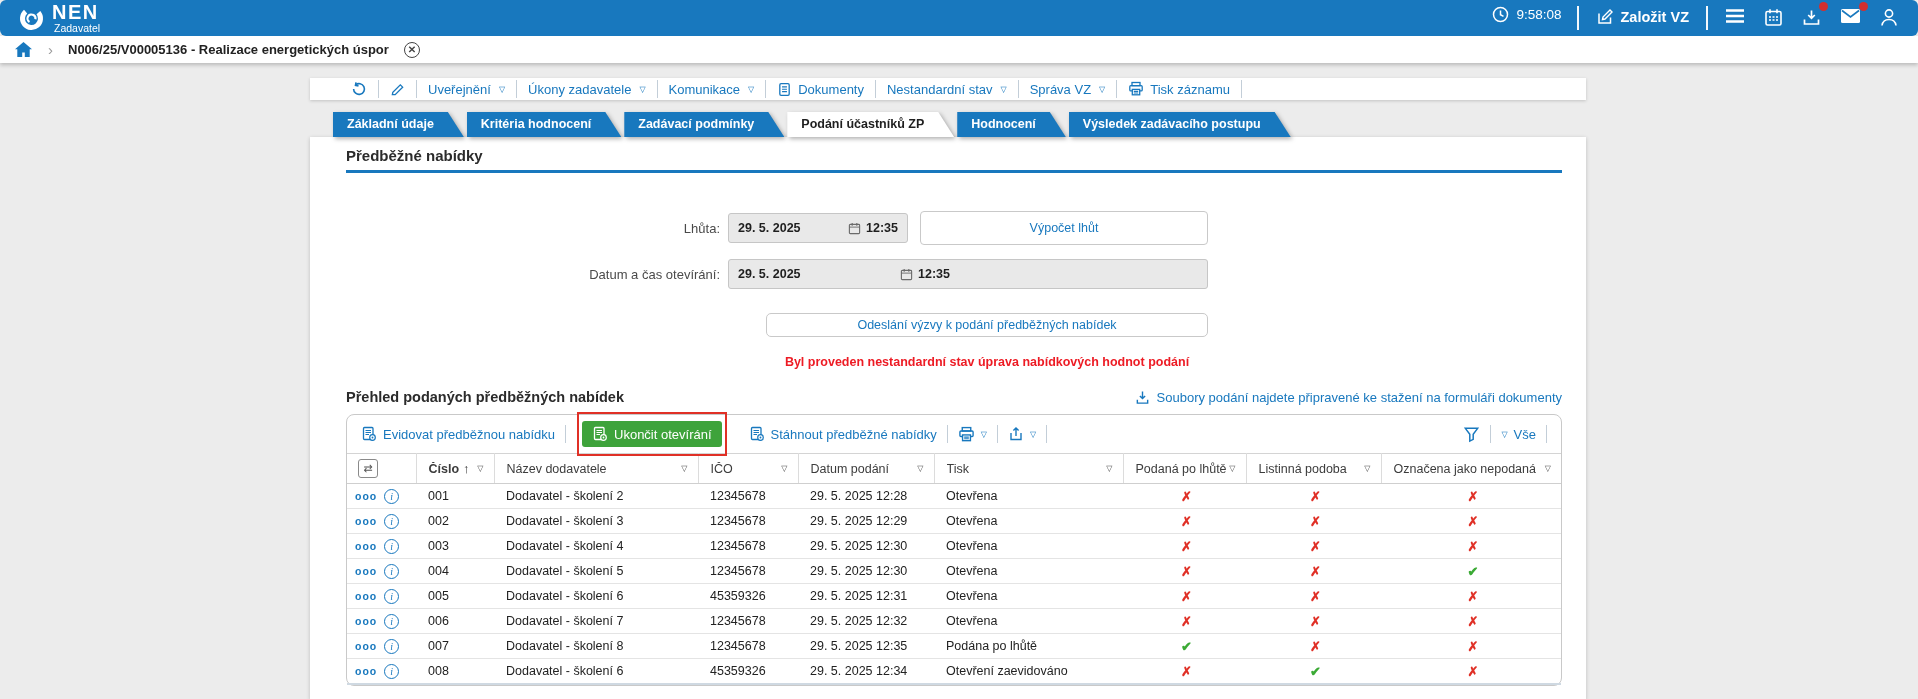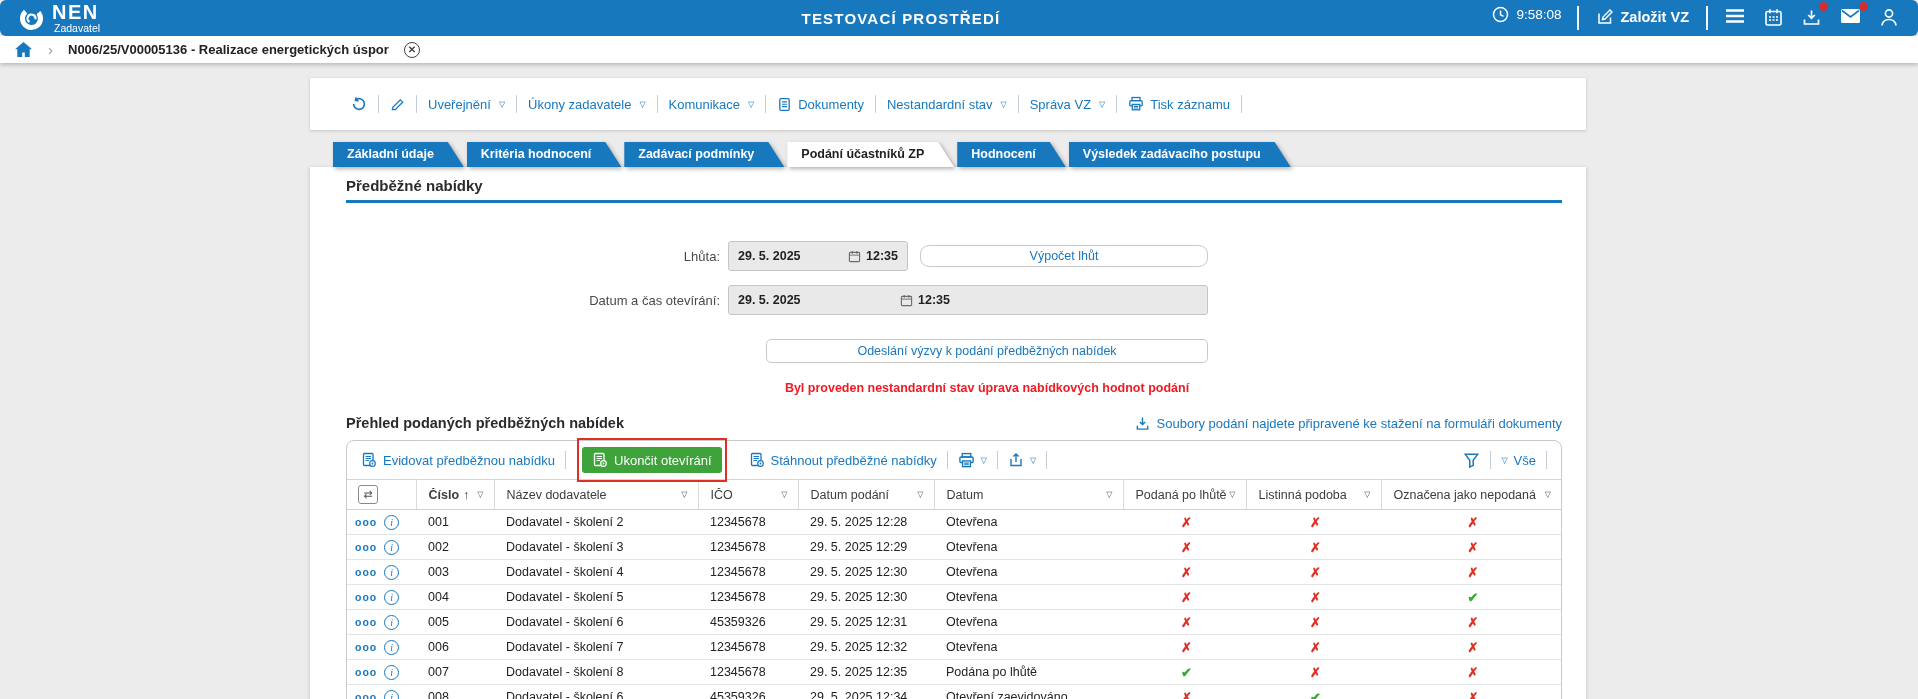--- a/index.html
+++ b/index.html
@@ -23,21 +23,21 @@
   .badge { position:absolute; top:-4px; right:-5px; width:9px; height:9px; border-radius:50%; background:#D32F2F; }
 
   
   .breadcrumb-bar { position:relative; display:flex; align-items:center; height:27px; background:#fff; padding:0 14px; gap:9px; box-shadow:0 2px 4px rgba(0,0,0,.22); z-index:4; }
   .bc-chevron { color:#9a9a9a; font-size:15px; margin:0 6px; }
   .bc-title { font-size:13px; font-weight:bold; color:#222; }
   .bc-close { display:inline-flex; align-items:center; justify-content:center; width:16px; height:16px; border:1.5px solid #444; border-radius:50%; color:#444; font-size:10px; font-weight:bold; margin-left:6px; cursor:pointer; line-height:1; }
 
   
   .panel { position:absolute; left:310px; top:78px; width:1276px; }
-  .cmd-toolbar { display:flex; align-items:center; height:52px; background:#fff; box-shadow:0 1px 3px rgba(0,0,0,.18); padding:0 30px; }
+  .cmd-toolbar { display:flex; align-items:center; height:22px; background:#fff; box-shadow:0 1px 3px rgba(0,0,0,.18); padding:0 30px; }
   .cmd-item { display:flex; align-items:center; gap:6px; color:#1878BE; font-size:13px; padding:0 11px; cursor:pointer; white-space:nowrap; }
   .cmd-item .caret { font-size:8px; margin-left:2px; }
   .cmd-sep { width:1px; height:18px; background:#c3ced8; flex:none; }
 
   
   .tabs { display:flex; margin:12px 0 0 23px; height:25px; }
   .tabw { filter:drop-shadow(2px 2px 2px rgba(0,0,0,.3)); margin-right:3px; }
   .tab { display:block; height:25px; line-height:25px; padding:0 30px 0 14px; background:#1878BE; color:#fff; font-size:12.5px; font-weight:bold; white-space:nowrap; cursor:pointer;
          clip-path:polygon(0 0, calc(100% - 16px) 0, 100% 100%, 0 100%); }
   .tab.active { background:#fff; color:#1f1f1f; }
@@ -50,21 +50,21 @@
   
   .form { margin-top:38px; }
   .form-row { display:flex; align-items:center; margin-bottom:14px; }
   .form-label { width:382px; text-align:right; font-size:13px; color:#4a4a4a; padding-right:8px; }
   .input-group { display:flex; align-items:center; height:30px; background:#e9e9e9; border:1px solid #c6c6c6; border-radius:3px; padding:0 9px; font-size:12.5px; font-weight:bold; color:#1f1f1f; cursor:default; }
   .ig-deadline { width:180px; }
   .ig-deadline .date { flex:1; }
   .ig-opening { width:480px; }
   .ig-opening .date { width:162px; }
   .ig-time { display:flex; align-items:center; gap:5px; }
-  .btn-light { height:22px; border:1px solid #c9c9c9; border-radius:9px; background:#fff; color:#1878BE; font-size:12.5px; font-family:inherit; cursor:pointer; }
+  .btn-light { height:34px; border:1px solid #c9c9c9; border-radius:4px; background:#fff; color:#1878BE; font-size:12.5px; font-family:inherit; cursor:pointer; }
   .btn-calc { width:288px; margin-left:12px; }
   .btn-send { width:442px; height:24px; margin-left:38px; border-radius:5px; }
   .warning-row { margin-top:18px; }
   .warning { width:442px; margin-left:38px; text-align:center; color:#ED1B24; font-size:12.5px; font-weight:bold; }
 
   
   .list-header { display:flex; align-items:center; justify-content:space-between; margin-top:20px; }
   .list-title { font-size:14.5px; font-weight:bold; color:#2b2b2b; }
   .files-link { display:flex; align-items:center; gap:7px; color:#1878BE; font-size:13px; cursor:pointer; }
 
@@ -110,21 +110,20 @@
     <div class="logo">
       <svg class="logo-swirl" width="27" height="27" viewBox="0 0 27 27">
         <circle cx="13.5" cy="13.5" r="9" fill="none" stroke="#fff" stroke-width="5" stroke-dasharray="42 16" transform="rotate(-40 13.5 13.5)"></circle>
         <circle cx="13.5" cy="13.5" r="4" fill="none" stroke="#fff" stroke-width="2.2" stroke-dasharray="17 9" transform="rotate(120 13.5 13.5)"></circle>
       </svg>
       <div class="logo-text">
         <span class="logo-title">NEN</span>
         <span class="logo-subtitle">Zadavatel</span>
       </div>
     </div>
-    <div class="env-title">TESTOVACÍ PROSTŘEDÍ</div>
     <div class="topbar-right">
       <span class="tb-time">
         <svg class="ic" width="17" height="17" viewBox="0 0 17 17">
             <circle cx="8.5" cy="8.5" r="7" fill="none" stroke="#fff" stroke-width="1.5"></circle>
             <path d="M8.5 4.5v4.2l3 1.6" fill="none" stroke="#fff" stroke-width="1.5"></path>
           </svg>
         <span>9:58:08</span>
       </span>
       <span class="tb-divider"></span>
       <button class="tb-btn tb-create">
@@ -423,21 +422,21 @@
                 </th>
               <th>
                   <span class="thx">
                     <span class="lbl">Datum podání</span>
                     <span class="spacer"></span>
                     <span class="th-caret">▽</span>
                   </span>
                 </th>
               <th>
                   <span class="thx">
-                    <span class="lbl">Datum</span>
+                    <span class="lbl">Tisk</span>
                     <span class="spacer"></span>
                     <span class="th-caret">▽</span>
                   </span>
                 </th>
               <th>
                   <span class="thx">
                     <span class="lbl">Podaná po lhůtě</span>
                     <span class="spacer"></span>
                     <span class="th-caret">▽</span>
                   </span>

